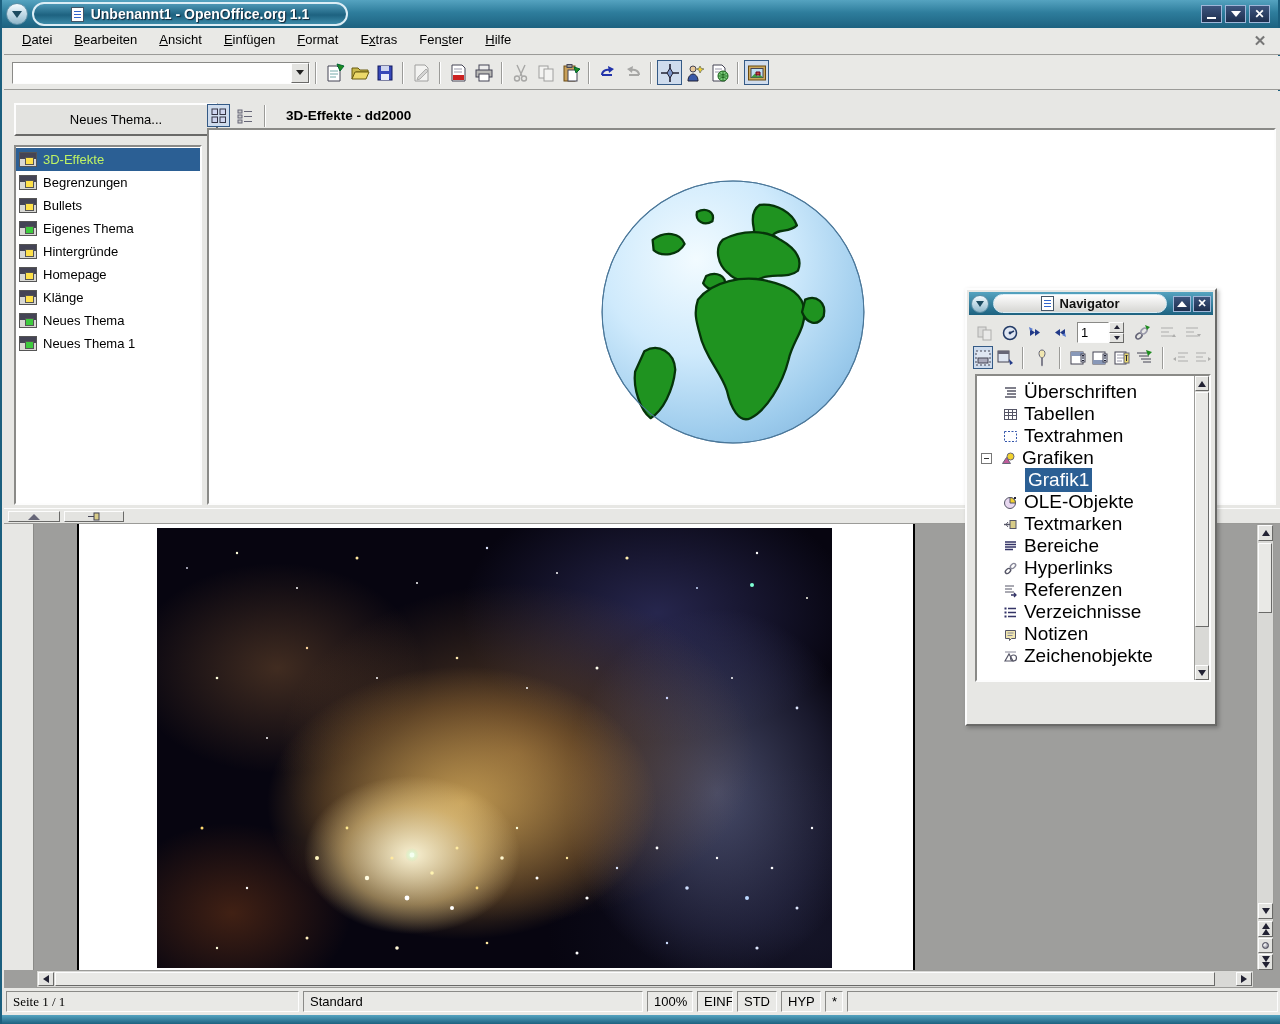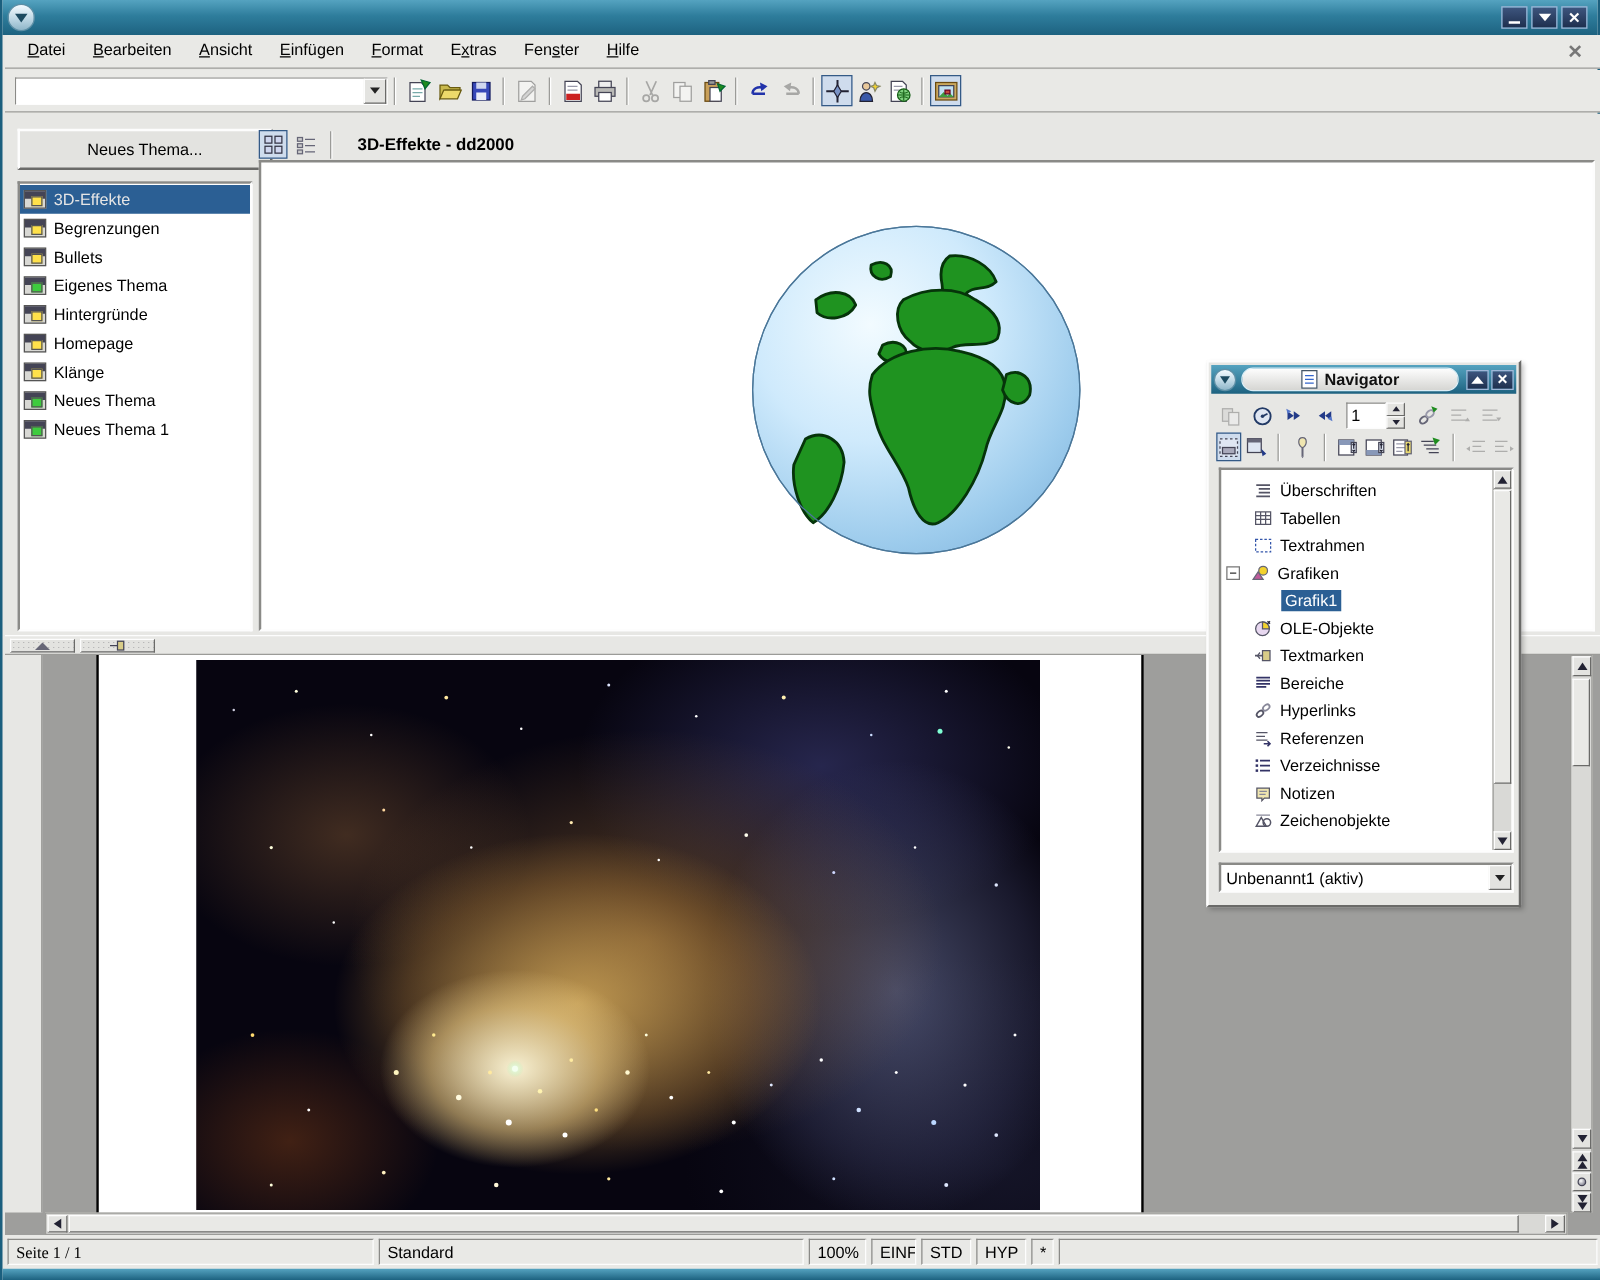--- a/index.html
+++ b/index.html
@@ -50,21 +50,21 @@
   .dis { filter:grayscale(1) opacity(.45); }
 
   
   #gallerybar { position:absolute; left:2px; top:91px; width:1276px; height:417px; background:#e7e7e4; }
   #newtheme { position:absolute; left:10px; top:12px; width:204px; height:33px; background:#e3e3e0;
     border:2px solid; border-color:#fdfdfd #6a6a68 #6a6a68 #fdfdfd; font:13px "Liberation Sans",sans-serif;
     display:flex; align-items:center; justify-content:center; }
   #themelist { position:absolute; left:10px; top:54px; width:188px; height:360px; background:#fff;
     border:2px solid; border-color:#8a8a87 #fdfdfd #fdfdfd #8a8a87; padding:1px 0; overflow:hidden; }
   .theme { height:23px; display:flex; align-items:center; gap:6px; padding-left:3px; }
-  .theme.sel { background:#2b5f94; color:#e5e5e5; }
+  .theme.sel { background:#2b5f94; color:#bef264; }
   .thico { width:18px; height:15px; position:relative; background:#d8d8d4; border:1px solid #555; flex:0 0 auto; }
   .thico:before { content:""; position:absolute; left:0; top:0; width:100%; height:6px; background:#445; }
   .thico:after { content:""; position:absolute; right:2px; bottom:1px; width:7px; height:6px; background:#ffe14a; border:1px solid #555; }
   .thico.green:after { background:#3ecb3e; }
   #galhead { position:absolute; left:203px; top:12px; width:1069px; height:25px; display:flex; align-items:center; gap:3px; }
   .viewbtn { width:23px; height:23px; display:flex; align-items:center; justify-content:center; border:1px solid transparent; }
   .viewbtn.active { border:1px solid #345a86; background:#cfdced; }
   #galtitle { font-weight:bold; margin-left:12px; font-size:13.5px; }
   #galcanvas { position:absolute; left:203px; top:37px; width:1069px; height:377px; background:#fff;
     border:2px solid; border-color:#8a8a87 #fdfdfd #fdfdfd #8a8a87; }
@@ -133,21 +133,21 @@
   #pagespin input { width:32px; border:1px solid; border-color:#8a8a87 #fdfdfd #fdfdfd #8a8a87; background:#fff;
     font:13px "Liberation Sans",sans-serif; padding:0 3px; }
   .spincol { display:flex; flex-direction:column; }
   .spincol .sbtn { width:15px; height:10.5px; }
   .spincol .tri-u { border-left-width:3px; border-right-width:3px; border-bottom-width:4px; }
   .spincol .tri-d { border-left-width:3px; border-right-width:3px; border-top-width:4px; }
   #navtree { position:absolute; left:8px; top:84px; width:236px; height:308px; background:#fff;
     border:2px solid; border-color:#8a8a87 #fdfdfd #fdfdfd #8a8a87; }
   .trow { height:22px; display:flex; align-items:center; gap:6px; padding-left:26px; }
   .trow svg { width:15px; height:15px; flex:0 0 auto; }
-  .trow .lbl { font-size:13px; }
+  .trow .lbl { font-size:19px; }
   .trow.haskid { padding-left:4px; }
   .expander { width:11px; height:11px; border:1px solid #777; background:#fff; position:relative; margin-right:3px; flex:0 0 auto; }
   .expander:before { content:""; position:absolute; left:2px; top:4px; width:5px; height:1px; background:#333; }
   .trow.child { padding-left:48px; }
   .selbadge { background:#2b5f94; color:#fff; padding:1px 3px; }
   #treescroll { position:absolute; right:0; top:0; width:15px; height:304px; background:#d9d9d6; border-left:1px solid #9b9b98; }
   #treescroll .sbtn { width:14px; height:15px; }
   #treethumb { position:absolute; left:0; top:16px; width:14px; height:235px; background:#e9e9e6; border:1px solid; border-color:#fdfdfd #6a6a68 #6a6a68 #fdfdfd; }
   #navdd { position:absolute; left:8px; top:400px; width:236px; height:24px; background:#fff;
     border:2px solid; border-color:#8a8a87 #fdfdfd #fdfdfd #8a8a87; display:flex; align-items:center; }
@@ -156,20 +156,24 @@
 </style>
 </head>
 <body>
 
 <div id="win">
 
   <div id="titlebar">
     <div class="roundbtn abs" style="left:4px;top:3px;">
         <span class="tri"></span>
       </div>
+    <div id="title-pill">
+      <span class="docico"></span>
+      <span>Unbenannt1 - OpenOffice.org 1.1</span>
+    </div>
     <div class="abs" style="right:8px;top:5px;display:flex;gap:3px;">
       <div class="winbtn">
           <span style="width:9px;height:2px;background:#fff;margin-top:8px;"></span>
         </div>
       <div class="winbtn">
           <span class="tri"></span>
         </div>
       <div class="winbtn">
           <span>✕</span>
         </div>
@@ -767,21 +771,15 @@
         <div class="sbtn" style="position:absolute;top:0;left:0;">
             <span class="tri-u"></span>
           </div>
         <div id="treethumb"></div>
         <div class="sbtn" style="position:absolute;bottom:0;left:0;">
             <span class="tri-d"></span>
           </div>
       </div>
     </div>
 
-    <div id="navdd">
-      <span class="val">Unbenannt1 (aktiv)</span>
-      <div class="ddbtn">
-          <span class="tri"></span>
-        </div>
-    </div>
   </div>
 
 </div>
 
 </body></html>

